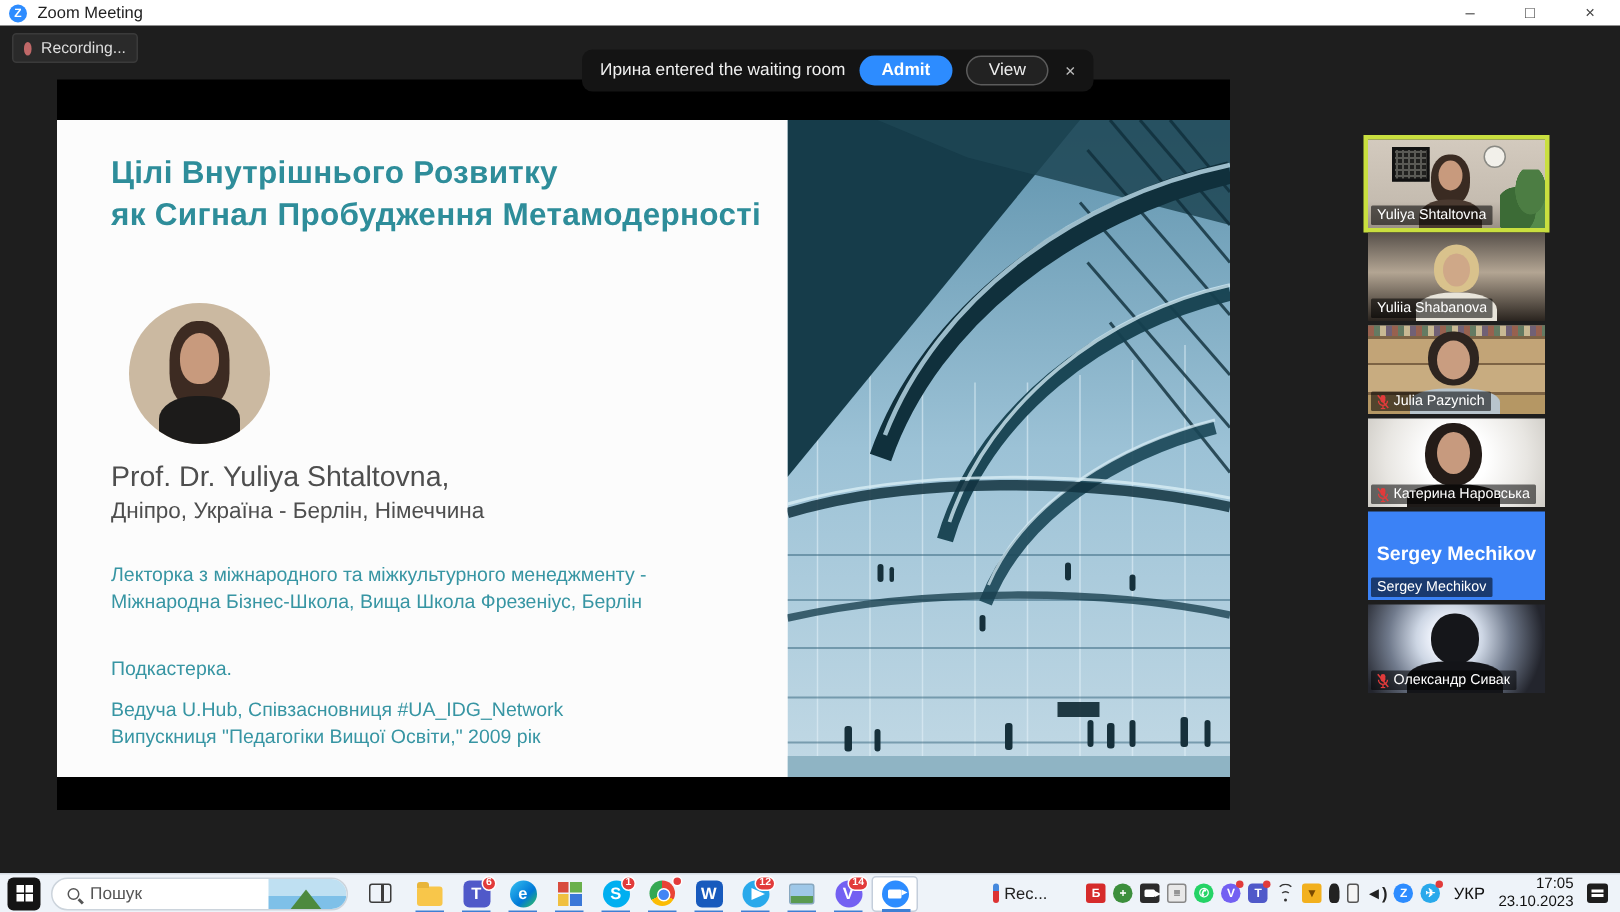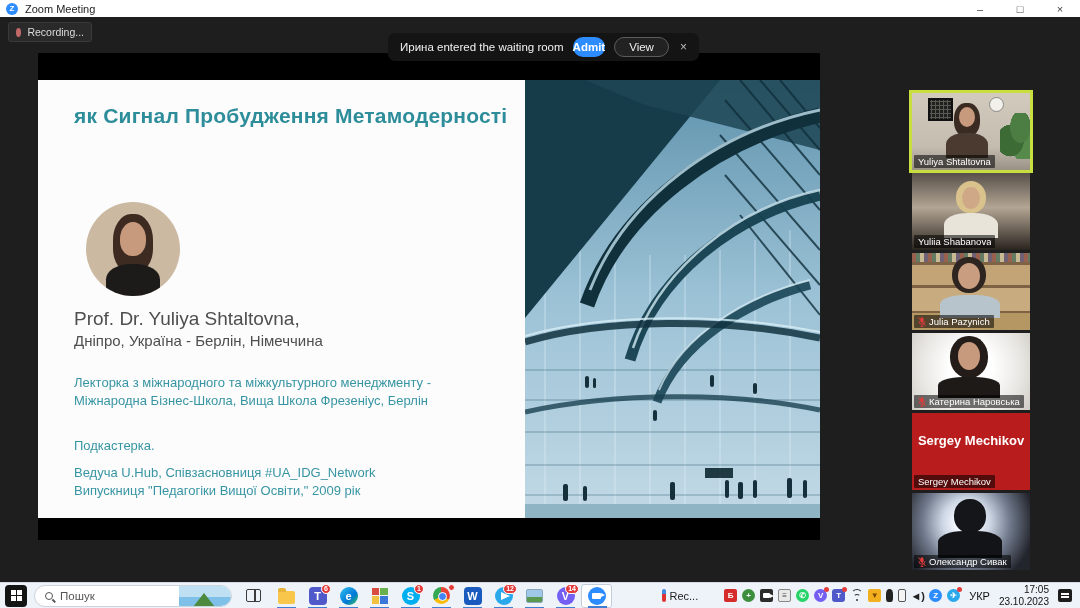--- a/index.html
+++ b/index.html
@@ -16,21 +16,21 @@
   .client { position:absolute; top:17px; left:0; width:1080px; height:566px; background:#1e1e1e; }
 
   
   .rec-badge { position:absolute; top:5px; left:8px; width:84px; height:20px; background:#2a2a2a; border:1px solid #3a3a3a; border-radius:3px; display:flex; align-items:center; gap:6px; padding:0 7px; }
   .rec-dot { width:9px; height:9px; border-radius:50%; background:#c06868; }
   .rec-text { font-size:10.5px; color:#ddd; }
 
   
   .notif { position:absolute; top:16px; left:388px; height:28px; background:#141414; border-radius:7px; display:flex; align-items:center; gap:9px; padding:0 12px; z-index:20; }
   .notif-msg { font-size:11.5px; color:#f0f0f0; white-space:nowrap; }
-  .btn-admit { background:#2d8cff; color:#fff; border:none; border-radius:13px; font-size:11.5px; font-weight:bold; padding:4px 0; font-family:inherit; }
+  .btn-admit { background:#2d8cff; color:#fff; border:none; border-radius:13px; font-size:11.5px; font-weight:bold; padding:4px 15px; font-family:inherit; }
   .btn-view { background:#222; color:#eee; border:1px solid #5c5c5c; border-radius:13px; font-size:11.5px; padding:3px 14px; font-family:inherit; }
   .notif-close { color:#bbb; font-size:12px; margin-left:2px; }
 
   
   .share-black { position:absolute; left:38px; top:36px; width:782px; height:487px; background:#000; }
   .slide { position:absolute; left:0; top:27px; width:782px; height:438px; background:#fcfcfc; display:flex; }
   .slide-left { position:relative; width:487px; height:100%; }
   .slide-title { position:absolute; left:36px; top:22px; font-size:21px; font-weight:bold; color:#2e8d9a; line-height:1.33; letter-spacing:.2px; }
   .avatar { position:absolute; left:48px; top:122px; width:94px; height:94px; border-radius:50%; overflow:hidden; background:#cbb9a1; }
   .avatar .hair { position:absolute; left:27px; top:12px; width:40px; height:58px; border-radius:45% 45% 40% 40%; background:#3d2b22; }
@@ -38,38 +38,38 @@
   .avatar .torso { position:absolute; left:20px; top:62px; width:54px; height:34px; border-radius:45% 45% 0 0; background:#1c1b1a; }
   .slide-name { position:absolute; left:36px; top:228px; font-size:19px; color:#4e4e4e; }
   .slide-loc  { position:absolute; left:36px; top:252px; font-size:15px; color:#4e4e4e; }
   .bio { position:absolute; left:36px; top:294px; font-size:13px; color:#3795a3; line-height:1.35; }
   .bio p { margin-bottom:10px; }
   .slide-photo { position:relative; width:295px; height:100%; }
   .slide-photo svg { display:block; width:100%; height:100%; }
 
   
   .tiles { position:absolute; left:912px; top:76px; width:118px; }
-  .tile { position:relative; width:118px; height:77px; margin-bottom:3px; background:#111; overflow:hidden; }
+  .tile { position:relative; width:118px; height:59px; margin-bottom:3px; background:#111; overflow:hidden; }
   .tile.active { outline:3px solid #c9df3f; }
   .name-tag { position:absolute; left:2px; bottom:2px; display:flex; align-items:center; gap:3px; background:rgba(0,0,0,.55); padding:1px 4px; border-radius:1px; max-width:112px; }
   .name-tag span { font-size:9.5px; color:#fff; white-space:nowrap; overflow:hidden; }
   .mic { flex:0 0 auto; }
   .head, .torso2 { position:absolute; }
   .big-name { position:absolute; width:100%; top:20px; text-align:center; font-size:13px; font-weight:bold; color:#fff; }
 
   
   .t1 { background:linear-gradient(180deg,#d3cabe 0%,#c5bcb0 70%,#9a9186 100%); }
   .t1 .grid-art { position:absolute; left:16px; top:5px; width:25px; height:23px; background:#20201e; box-shadow:inset 0 0 0 2px #111; background-image:repeating-linear-gradient(90deg,transparent 0 3px,#5a5a55 3px 4px),repeating-linear-gradient(0deg,transparent 0 3px,#5a5a55 3px 4px); }
   .t1 .clock { position:absolute; right:22px; top:4px; width:15px; height:15px; border-radius:50%; background:#f2f0ea; border:1px solid #8a8a84; }
   .t1 .plant { position:absolute; right:-4px; top:20px; width:34px; height:46px; background:radial-gradient(ellipse at 60% 30%,#4c7d43 0 35%,transparent 36%),radial-gradient(ellipse at 30% 60%,#3c6b36 0 40%,transparent 41%),radial-gradient(ellipse at 75% 70%,#558a4b 0 38%,transparent 39%); }
   .t2 { background:linear-gradient(180deg,#57504a 0%,#b3a593 45%,#2a241f 100%); }
   .t3 { background:linear-gradient(180deg,#cdbda2 0 12%,#7d6344 12% 15%,#c2a477 15% 42%,#7d6344 42% 45%,#c8ac80 45% 75%,#7d6344 75% 78%,#b59764 78% 100%); }
   .t3 .books { position:absolute; left:0; top:0; width:100%; height:12%; background:repeating-linear-gradient(90deg,#8a4a3a 0 4px,#4a6a52 4px 8px,#c8b890 8px 12px,#5a4a6a 12px 16px); opacity:.8; }
   .t4 { background:radial-gradient(circle at 50% 45%,#ffffff 0 30%,#e8e6e2 70%,#cfccc6 100%); }
-  .t5 { background:#b91c1c; }
+  .t5 { background:#3b82f6; }
   .t6 { background:radial-gradient(circle at 46% 38%,#f4f7ff 0 14%,#cdd6e4 30%,#707a8c 55%,#23252d 85%); }
 
   
   .taskbar { position:absolute; left:0; top:582px; width:1080px; height:26px; background:#eef3f9; border-top:1px solid #d4dbe3; display:flex; align-items:center; z-index:40; }
   .start-btn { width:22px; height:22px; margin-left:5px; background:#141414; border-radius:4px; display:flex; align-items:center; justify-content:center; }
   .win-glyph { width:11px; height:11px; display:grid; grid-template-columns:1fr 1fr; gap:1px; }
   .win-glyph i { background:#fff; }
   .search-box { margin-left:7px; width:198px; height:22px; background:#fff; border:1px solid #ccd4dc; border-radius:12px; display:flex; align-items:center; overflow:hidden; }
   .mag { width:8px; height:8px; border:1.5px solid #555; border-radius:50%; position:relative; margin:0 7px 0 10px; flex:0 0 auto; }
   .mag::after { content:""; position:absolute; width:4px; height:1.5px; background:#555; transform:rotate(45deg); left:6px; top:7px; }
@@ -136,20 +136,21 @@
     <span class="notif-msg">Ирина entered the waiting room</span>
     <button class="btn-admit">Admit</button>
     <button class="btn-view">View</button>
     <span class="notif-close">×</span>
   </div>
 
   <div class="share-black">
     <div class="slide">
       <div class="slide-left">
         <div class="slide-title">
+          <div>Цілі Внутрішнього Розвитку</div>
           <div>як Сигнал Пробудження Метамодерності</div>
         </div>
         <div class="avatar">
           <div class="hair"></div>
             <div class="face"></div>
             <div class="torso"></div>
         </div>
         <div class="slide-name">Prof. Dr. Yuliya Shtaltovna,</div>
         <div class="slide-loc">Дніпро, Україна - Берлін, Німеччина</div>
         <div class="bio">

